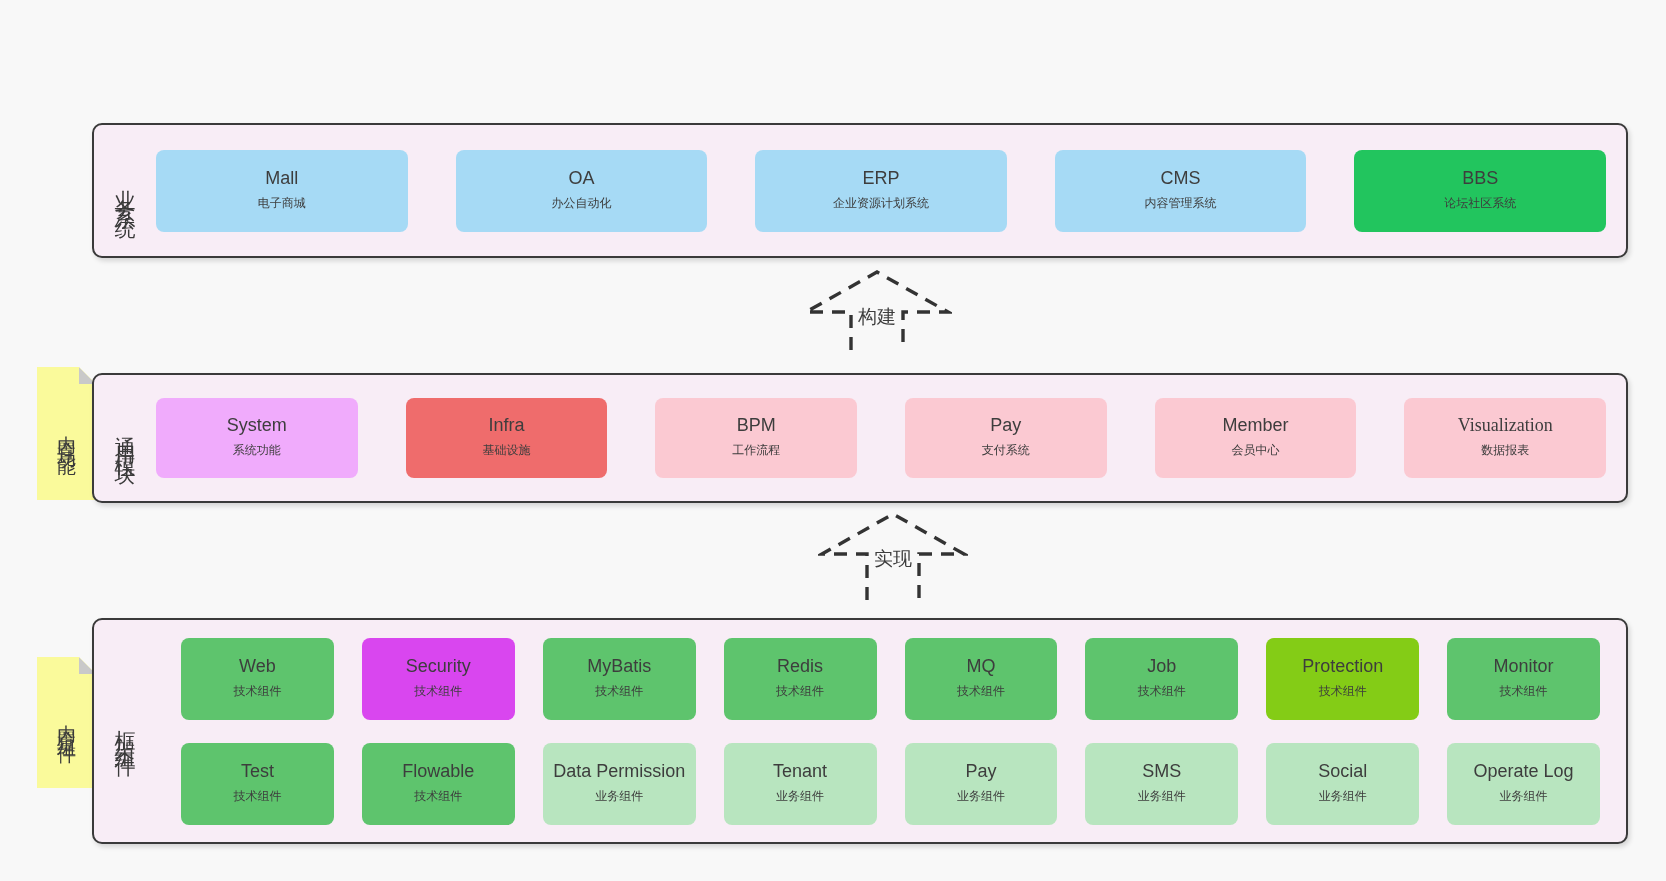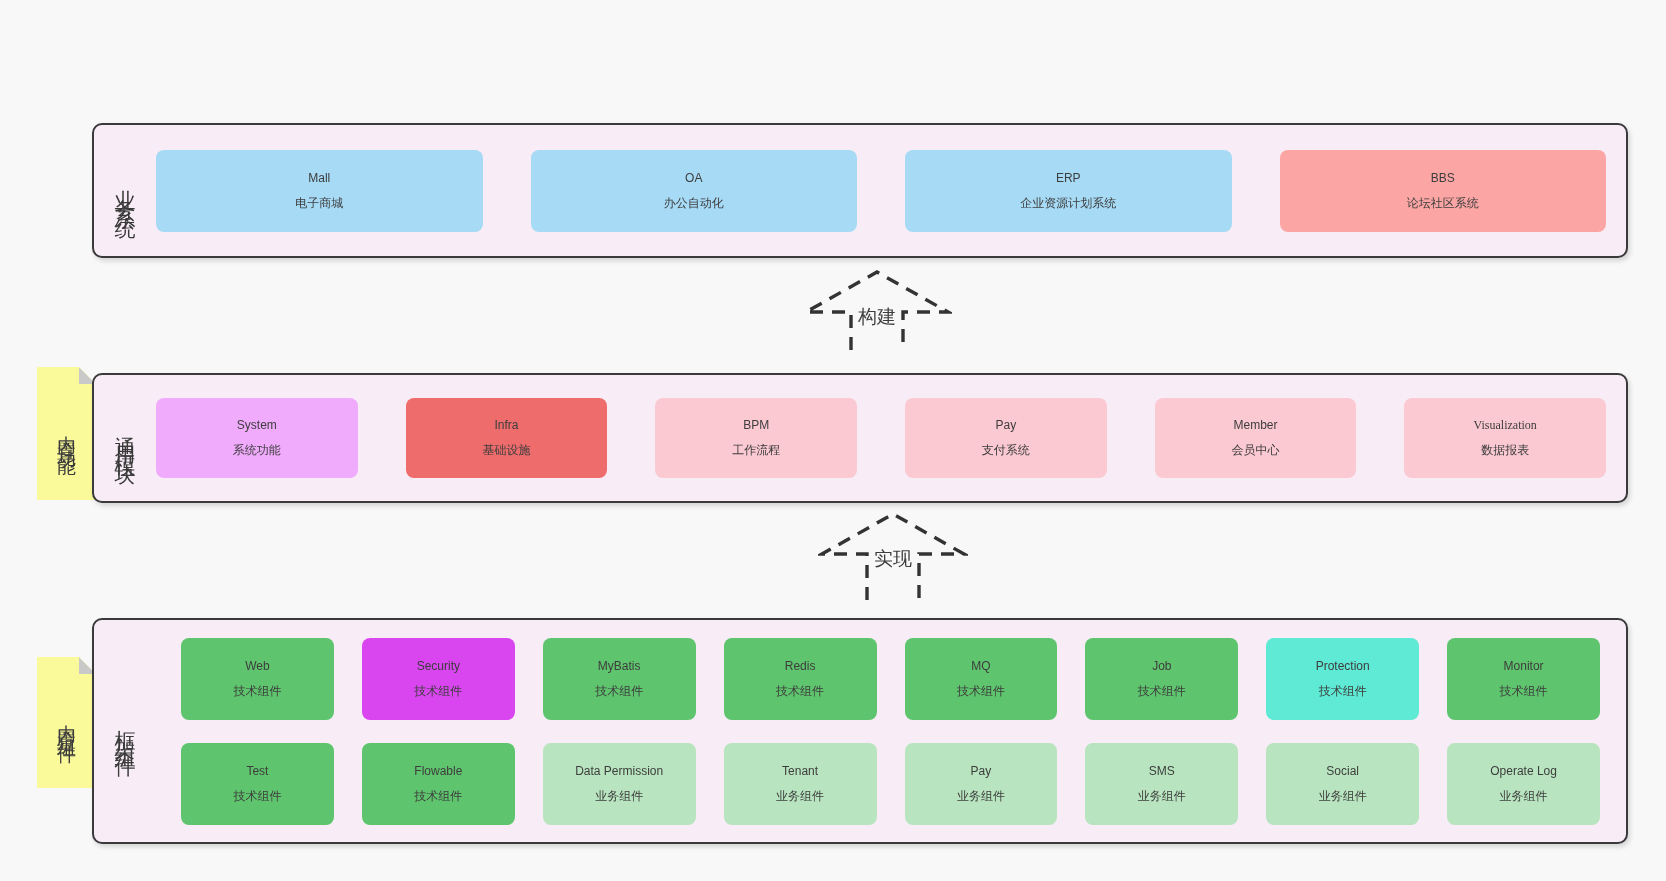--- a/index.html
+++ b/index.html
@@ -31,21 +31,21 @@
   .row{display:flex;gap:48px;}
   .s3 .rows{gap:23px;padding:0 26px 0 0;}
   .s3 .row{gap:28px;padding-left:25px;}
 
   .box{
     flex:1;height:82px;border-radius:8px;
     display:flex;flex-direction:column;justify-content:center;align-items:center;
     text-align:center;color:#3d3d3d;padding:0 8px;box-sizing:border-box;
   }
   .s2 .box{height:80px;}
-  .box .box-name{font-size:12px;line-height:25px;}
+  .box .box-name{font-size:18px;line-height:25px;}
   .box .box-desc{font-size:12px;line-height:25px;}
 
   
   .note{
     position:absolute;width:59px;
     background:#fafa9b;
     clip-path:polygon(0 0,calc(100% - 17px) 0,100% 17px,100% 100%,0 100%);
     display:flex;align-items:center;justify-content:center;
     writing-mode:vertical-rl;text-orientation:upright;
     font-size:19px;letter-spacing:7px;color:#3a3a3a;
@@ -90,21 +90,25 @@
     <span class="box-desc">电子商城</span>
   </div>
           <div class="box" style="background: rgb(166, 218, 245);">
     <span class="box-name">OA</span>
     <span class="box-desc">办公自动化</span>
   </div>
           <div class="box" style="background: rgb(166, 218, 245);">
     <span class="box-name">ERP</span>
     <span class="box-desc">企业资源计划系统</span>
   </div>
-          <div class="box" style="background: #fca5a5;">
+          <div class="box" style="background: rgb(166, 218, 245);">
+    <span class="box-name">CMS</span>
+    <span class="box-desc">内容管理系统</span>
+  </div>
+          <div class="box" style="background: #22c55e;">
     <span class="box-name">BBS</span>
     <span class="box-desc">论坛社区系统</span>
   </div>
         </div>
     </div>
   </div>
 
   <div class="arrow arrow1">
     <svg width="150" height="84" viewBox="0 0 150 84">
       <path d="M49,82 L49,44 L4,44 L75,4 L146,44 L101,44 L101,82" fill="none" stroke="#333333" stroke-width="3.4" stroke-dasharray="13 9"></path>
@@ -172,21 +176,21 @@
     <span class="box-desc">技术组件</span>
   </div>
           <div class="box" style="background: rgb(94, 196, 109);">
     <span class="box-name">MQ</span>
     <span class="box-desc">技术组件</span>
   </div>
           <div class="box" style="background: rgb(94, 196, 109);">
     <span class="box-name">Job</span>
     <span class="box-desc">技术组件</span>
   </div>
-          <div class="box" style="background: #5eead4;">
+          <div class="box" style="background: #84cc16;">
     <span class="box-name">Protection</span>
     <span class="box-desc">技术组件</span>
   </div>
           <div class="box" style="background: rgb(94, 196, 109);">
     <span class="box-name">Monitor</span>
     <span class="box-desc">技术组件</span>
   </div>
         </div>
       <div class="row">
           <div class="box" style="background: rgb(94, 196, 109);">

